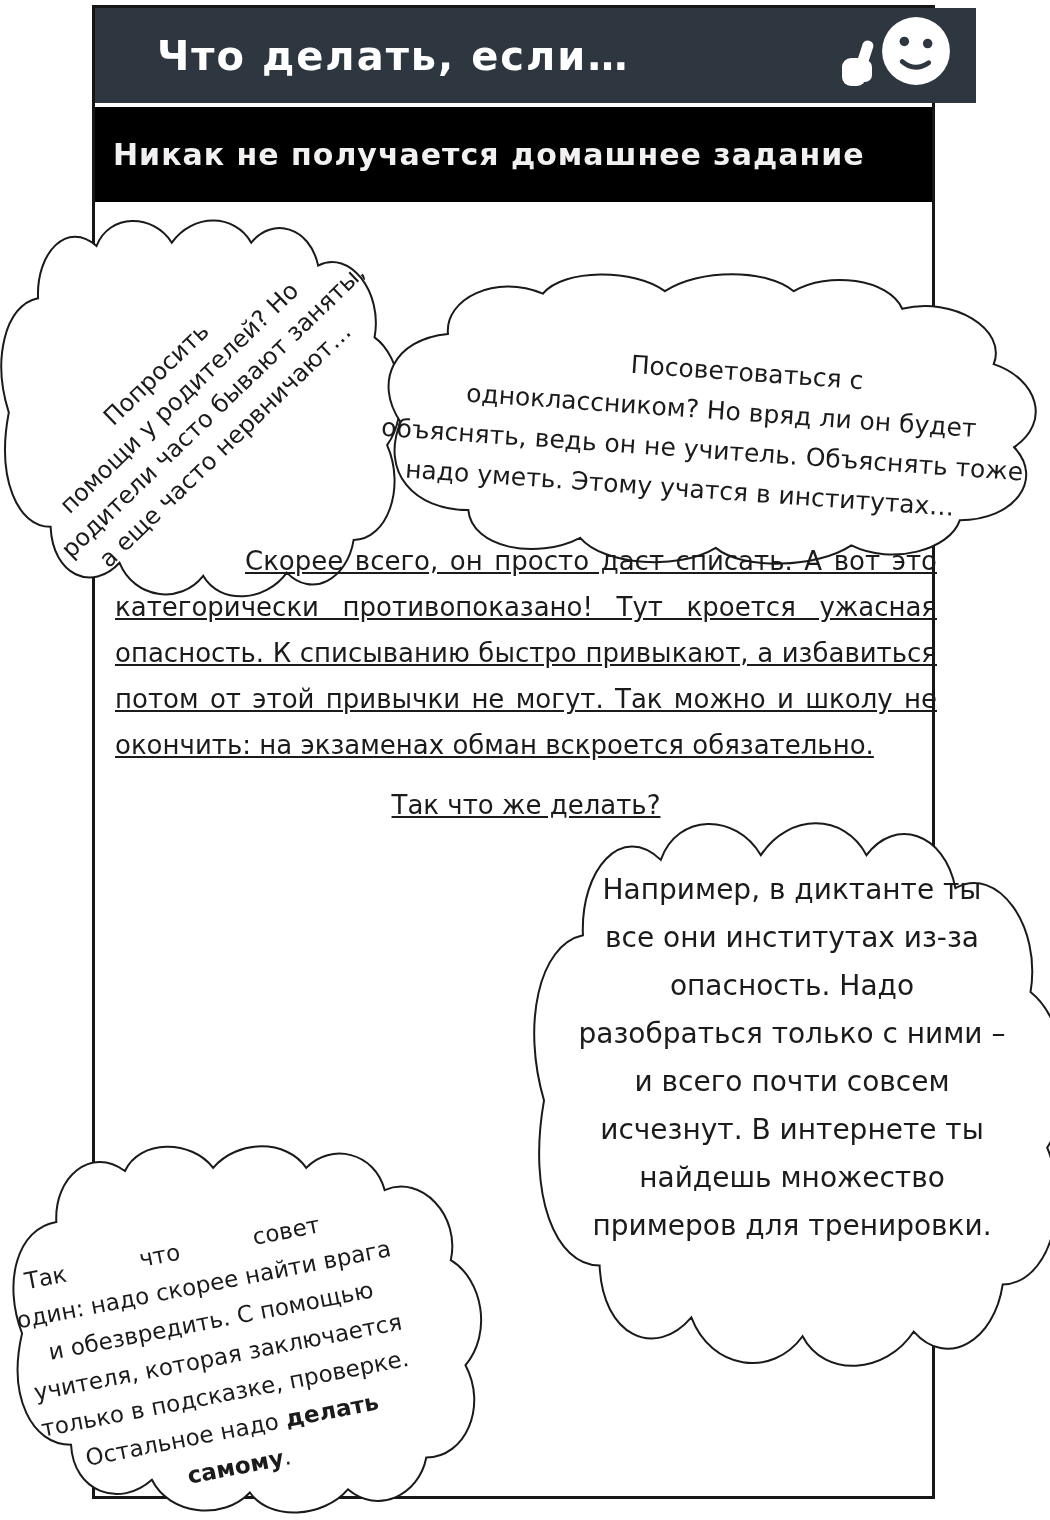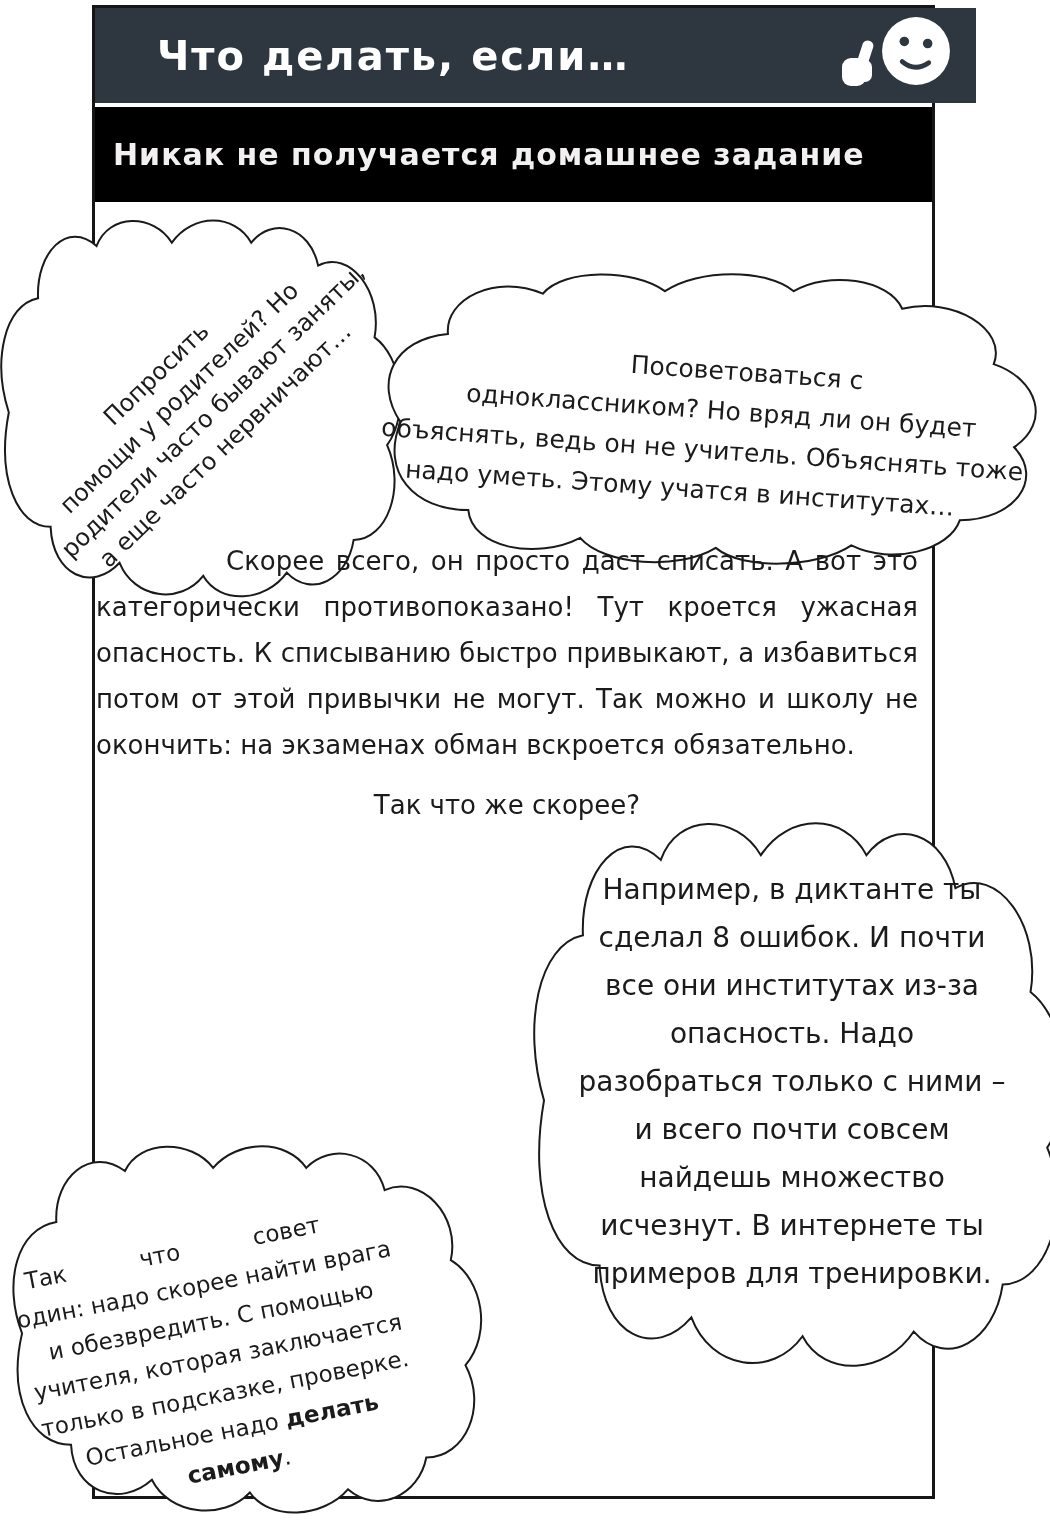--- a/index.html
+++ b/index.html
@@ -57,22 +57,22 @@
   .example-text    { left:33px; top:58px; width:480px; font-size:28px; line-height:48px; }
 
   .cloud-advice    { left:0px; top:1136px; width:490px; height:382px; }
   .advice-text     { left:23px; top:92px; width:390px; font-size:23px; line-height:37px;
                      transform:rotate(-11deg); }
   .advice-row1     { display:flex; justify-content:space-between; width:300px;
                      margin:0 auto; position:relative; left:-25px; }
 
   
   .paragraph {
-    position:absolute; left:96px; top:538px; width:822px; z-index:4;
-    font-size:26px; line-height:46px; text-align:justify; text-indent:130px;
+    position:absolute; left:115px; top:538px; width:822px; z-index:4;
+    font-size:26px; line-height:46px; text-align:justify; text-indent:130px;text-decoration:underline;
   }
   .question { text-indent:0; text-align:center; margin-top:14px; }
 </style>
 </head>
 <body>
 
 <div class="page">
 
   <div class="frame">
     <div class="header">
@@ -93,21 +93,21 @@
         </svg>
       </div>
     </div>
     <div class="subbar">
       <div class="subtitle">Никак не получается домашнее задание</div>
     </div>
   </div>
 
   <div class="paragraph">
     <span>Скорее всего, он просто даст списать. А вот это категорически противопоказано! Тут кроется ужасная опасность. К списыванию быстро привыкают, а избавиться потом от этой привычки не могут. Так можно и школу не окончить: на экзаменах обман вскроется обязательно.</span>
-    <div class="question">Так что же скорее?</div>
+    <div class="question">Так что же делать?</div>
   </div>
 
   <div class="cloud cloud-parents">
     <svg viewBox="0 0 200 120" preserveAspectRatio="none">
       <path d="M 9 62 C 1 46 7 29 23 27 C 22 13 37 3 51 11 C 57 1 78 1 87 10 C 97 1 117 1 125 10 C 135 2 153 5 157 17 C 172 12 188 25 184 39 C 197 45 201 62 190 72 C 199 85 190 101 174 101 C 171 113 154 119 142 111 C 132 120 110 121 102 112 C 91 121 69 119 62 108 C 49 117 30 112 29 97 C 13 97 3 82 9 62 Z" fill="#ffffff" stroke="#1a1a1a" stroke-width="2" vector-effect="non-scaling-stroke"></path>
     </svg>
     <div class="cloud-text parents-text">
       <div class="cline">Попросить</div>
       <div class="cline">помощи у родителей? Но</div>
       <div class="cline">родители часто бывают заняты,</div>
@@ -127,27 +127,26 @@
     </div>
   </div>
 
 
   <div class="cloud cloud-example">
     <svg viewBox="0 0 200 120" preserveAspectRatio="none">
       <path d="M 9 62 C 1 46 7 29 23 27 C 22 13 37 3 51 11 C 57 1 78 1 87 10 C 97 1 117 1 125 10 C 135 2 153 5 157 17 C 172 12 188 25 184 39 C 197 45 201 62 190 72 C 199 85 190 101 174 101 C 171 113 154 119 142 111 C 132 120 110 121 102 112 C 91 121 69 119 62 108 C 49 117 30 112 29 97 C 13 97 3 82 9 62 Z" fill="#ffffff" stroke="#1a1a1a" stroke-width="2" vector-effect="non-scaling-stroke"></path>
     </svg>
     <div class="cloud-text example-text">
       <div class="cline">Например, в диктанте ты</div>
-      <div class="cline">сделал 8 ошибок. И почти</div>
       <div class="cline">все они институтах из-за</div>
       <div class="cline">опасность. Надо</div>
       <div class="cline">разобраться только с ними –</div>
       <div class="cline">и всего почти совсем</div>
+      <div class="cline">исчезнут. В интернете ты</div>
       <div class="cline">найдешь множество</div>
-      <div class="cline">исчезнут. В интернете ты</div>
       <div class="cline">примеров для тренировки.</div>
     </div>
   </div>
 
   <div class="cloud cloud-advice">
     <svg viewBox="0 0 200 120" preserveAspectRatio="none">
       <path d="M 9 62 C 1 46 7 29 23 27 C 22 13 37 3 51 11 C 57 1 78 1 87 10 C 97 1 117 1 125 10 C 135 2 153 5 157 17 C 172 12 188 25 184 39 C 197 45 201 62 190 72 C 199 85 190 101 174 101 C 171 113 154 119 142 111 C 132 120 110 121 102 112 C 91 121 69 119 62 108 C 49 117 30 112 29 97 C 13 97 3 82 9 62 Z" fill="#ffffff" stroke="#1a1a1a" stroke-width="2" vector-effect="non-scaling-stroke"></path>
     </svg>
     <div class="cloud-text advice-text">
       <div class="cline advice-row1">

